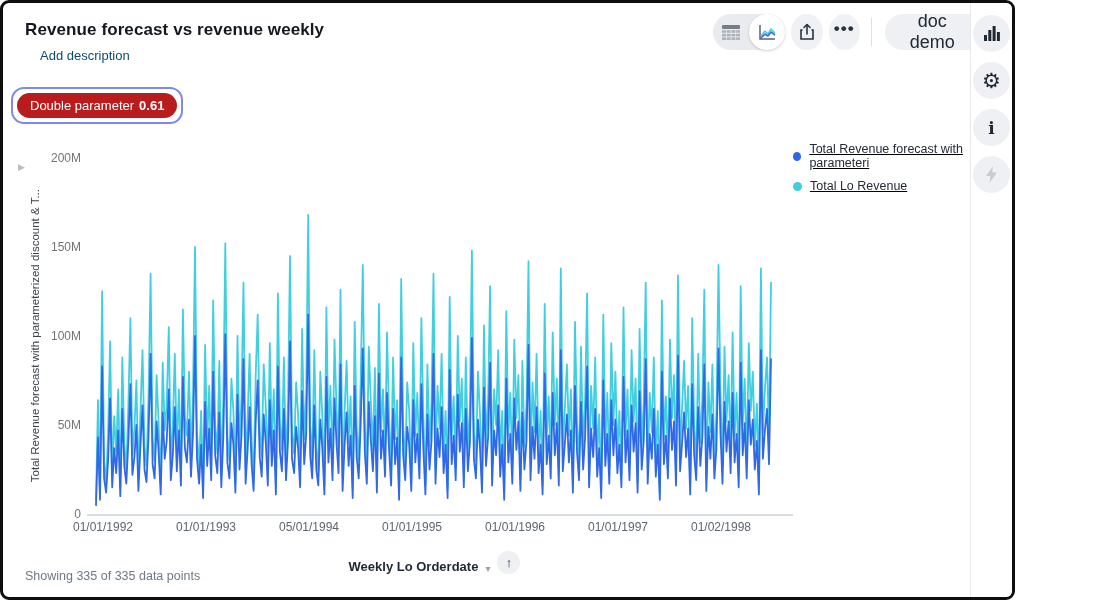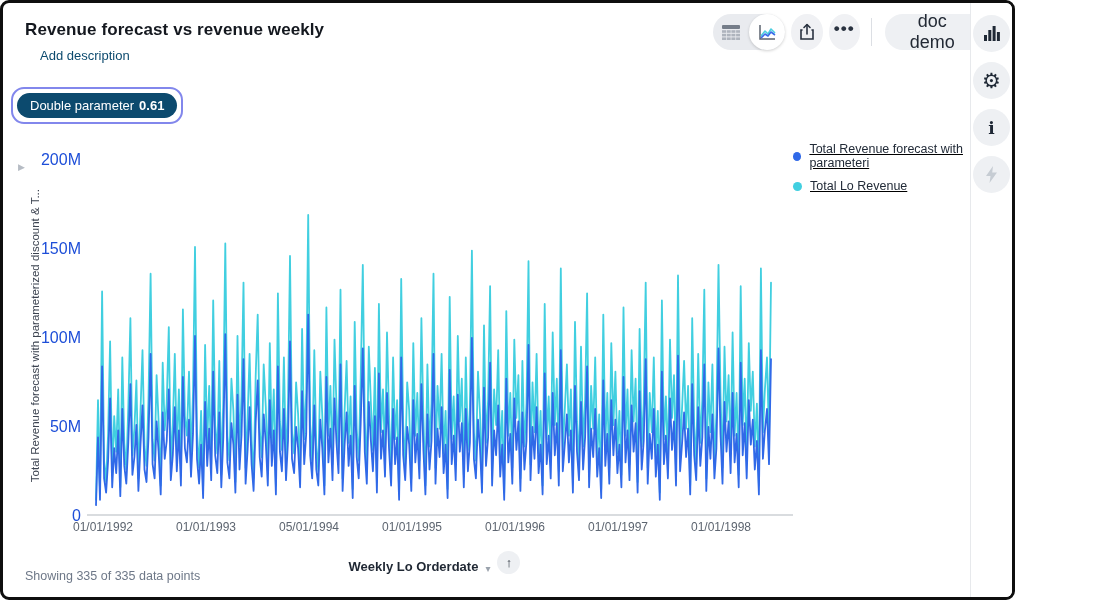--- a/index.html
+++ b/index.html
@@ -5,41 +5,41 @@
   * { margin:0; padding:0; box-sizing:border-box; }
   html,body { background:#ffffff; font-family:"Liberation Sans", sans-serif; }
   .window{
     position:relative; width:1015px; height:600px;
     border:3px solid #0e0e0e; border-radius:9px; background:#ffffff; overflow:hidden;
   }
   .page-title{ position:absolute; left:22px; top:17px; font-size:17px; font-weight:700; color:#14181f; letter-spacing:.1px;}
   .add-desc{ position:absolute; left:37px; top:45px; font-size:13px; color:#0c4a6e; cursor:text;}
   
   .param-ring{ position:absolute; left:8px; top:84px; border:2px solid #8287ec; border-radius:13px; padding:4px; background:#fff; cursor:pointer;}
-  .param-pill{ background:#0c4a6e; color:#fff; border-radius:14px; padding:5px 13px; font-size:13px; display:flex; gap:5px; align-items:center;}
+  .param-pill{ background:#b91c1c; color:#fff; border-radius:14px; padding:5px 13px; font-size:13px; display:flex; gap:5px; align-items:center;}
   .param-pill .val{ font-weight:700; }
   
   .toolbar{ position:absolute; left:710px; top:11px; display:flex; align-items:center; gap:6px;}
   .seg{ width:74px; height:36px; background:#e9ebef; border-radius:18px; display:flex; align-items:center;}
   .seg-btn{ width:36px; height:36px; border-radius:50%; display:flex; align-items:center; justify-content:center; cursor:pointer;}
   .seg-btn.active{ background:#ffffff; box-shadow:0 1px 3px rgba(0,0,0,.18);}
   .circ-btn{ width:36px; height:36px; border-radius:50%; background:#f0f1f4; display:flex; align-items:center; justify-content:center; cursor:pointer; color:#2a3340;}
   .tb-divider{ width:1px; height:28px; background:#dcdfe4; margin:0 5px;}
   .doc-pin{ display:flex; height:36px; margin-left:2px;}
   .doc-btn{ background:#eef0f3; border:none; border-radius:18px 0 0 18px; padding:0 14px 0 18px; font-size:18px; color:#222934; display:flex; align-items:center; gap:8px; cursor:pointer; font-family:inherit;}
   .pin-btn{ border:none; border-radius:0 18px 18px 0; padding:0 17px; font-size:14px; color:#fff; cursor:pointer; font-family:inherit;}
   .dots{ font-size:17px; font-weight:700; letter-spacing:1px; color:#2a3340; line-height:10px; padding-bottom:6px;}
   
   .sidebar{ position:absolute; top:0; right:0; bottom:0; width:42px; background:#fff; border-left:1px solid #e7e9ec; display:flex; flex-direction:column; align-items:center; padding-top:12px; gap:10px;}
   .side-btn{ width:37px; height:37px; border-radius:50%; background:#eef0f3; display:flex; align-items:center; justify-content:center; cursor:pointer;}
   .gear-glyph{ font-size:21px; color:#1f2835; line-height:1;}
   .info-glyph{ font-family:"DejaVu Serif", serif; font-weight:700; font-size:17px; color:#1f2835;}
   
   .expander{ position:absolute; left:15px; top:159px; font-size:9px; color:#b6bcc4; cursor:pointer;}
-  .ytick{ position:absolute; left:28px; width:50px; text-align:right; font-size:16px; color:#1d4ed8;}
+  .ytick{ position:absolute; left:28px; width:50px; text-align:right; font-size:12px; color:#737373;}
   .ylabel-box{ position:absolute; left:24px; top:155px; height:356px; width:16px; display:flex; align-items:center; justify-content:center;}
   .ylabel{ writing-mode:vertical-rl; transform:rotate(180deg); font-size:11.5px; color:#3c4350; white-space:nowrap;}
   .plot-svg{ position:absolute; left:88px; top:155px;}
   .baseline{ position:absolute; left:84px; top:511px; width:706px; height:2px; background:#d9dcdf;}
   .xtick{ position:absolute; top:517px; width:104px; text-align:center; font-size:12px; color:#5d6570;}
   
   .legend{ position:absolute; left:790px; top:139px; display:flex; flex-direction:column; gap:9px;text-decoration:underline;}
   .legend-row{ display:flex; align-items:center; gap:8px; cursor:pointer;}
   .legend-dot{ width:9px; height:9px; border-radius:50%;}
   .legend-label{ font-size:12.5px; color:#222b38;}
@@ -155,21 +155,21 @@
       <polyline points="5.0,347.1 7.0,279.5 9.0,341.8 11.1,208.3 13.1,320.4 15.1,334.6 17.1,302.6 19.1,240.3 21.2,329.3 23.2,290.1 25.2,315.1 27.2,272.3 29.3,338.2 31.3,251.0 33.3,307.9 35.3,325.7 37.3,284.8 39.4,226.1 41.4,316.8 43.4,299.0 45.4,267.0 47.4,332.9 49.5,286.6 51.5,247.4 53.5,311.5 55.5,324.0 57.5,279.5 59.6,195.8 61.6,306.2 63.6,320.4 65.6,263.4 67.6,293.7 69.7,336.4 71.7,254.5 73.7,300.8 75.7,283.0 77.8,231.4 79.8,322.2 81.8,297.3 83.8,249.2 85.8,313.3 87.9,272.3 89.9,327.5 91.9,218.9 93.9,290.1 95.9,304.4 98.0,261.7 100.0,318.6 102.0,275.9 104.0,178.0 106.0,300.8 108.1,325.7 110.1,286.6 112.1,340.0 114.1,243.9 116.2,307.9 118.2,270.6 120.2,322.2 122.2,213.6 124.2,297.3 126.3,315.1 128.3,254.5 130.3,329.3 132.3,279.5 134.3,176.2 136.4,304.4 138.4,320.4 140.4,265.2 142.4,286.6 144.4,334.6 146.5,236.7 148.5,311.5 150.5,277.7 152.5,201.1 154.6,325.7 156.6,291.9 158.6,249.2 160.6,306.2 162.6,332.9 164.7,263.4 166.7,222.5 168.7,299.0 170.7,318.6 172.7,256.3 174.8,284.8 176.8,327.5 178.8,242.1 180.8,307.9 182.8,272.3 184.9,336.4 186.9,208.3 188.9,293.7 190.9,313.3 192.9,251.0 195.0,322.2 197.0,283.0 199.0,183.3 201.0,300.8 203.1,315.1 205.1,268.8 207.1,290.1 209.1,329.3 211.1,233.2 213.2,306.2 215.2,275.9 217.2,156.6 219.2,297.3 221.2,320.4 223.3,247.4 225.3,311.5 227.3,327.5 229.3,261.7 231.3,290.1 233.4,336.4 235.4,218.9 237.4,304.4 239.4,270.6 241.5,322.2 243.5,240.3 245.5,284.8 247.5,315.1 249.5,206.5 251.6,332.9 253.6,286.6 255.6,254.5 257.6,307.9 259.6,277.7 261.7,340.0 263.7,227.8 265.7,299.0 267.7,320.4 269.7,265.2 271.8,190.5 273.8,293.7 275.8,325.7 277.8,243.9 279.9,283.0 281.9,313.3 283.9,258.1 285.9,334.6 287.9,215.4 290.0,300.8 292.0,272.3 294.0,318.6 296.0,235.0 298.0,290.1 300.1,327.5 302.1,251.0 304.1,306.2 306.1,279.5 308.1,341.8 310.2,199.4 312.2,297.3 314.2,322.2 316.2,268.8 318.2,286.6 320.3,332.9 322.3,242.1 324.3,304.4 326.3,275.9 328.4,320.4 330.4,226.1 332.4,291.9 334.4,336.4 336.4,256.3 338.5,311.5 340.5,283.0 342.5,195.8 344.5,325.7 346.5,270.6 348.6,299.0 350.6,249.2 352.6,315.1 354.6,286.6 356.6,340.0 358.7,211.8 360.7,306.2 362.7,277.7 364.7,322.2 366.8,236.7 368.8,293.7 370.8,265.2 372.8,329.3 374.8,251.0 376.9,313.3 378.9,284.8 380.9,179.8 382.9,300.8 384.9,320.4 387.0,261.7 389.0,290.1 391.0,334.6 393.0,229.6 395.0,307.9 397.1,279.5 399.1,204.7 401.1,327.5 403.1,272.3 405.1,297.3 407.2,247.4 409.2,318.6 411.2,286.6 413.2,341.8 415.3,220.7 417.3,304.4 419.3,275.9 421.3,325.7 423.3,240.3 425.4,291.9 427.4,263.4 429.4,332.9 431.4,254.5 433.4,311.5 435.5,283.0 437.5,186.9 439.5,322.2 441.5,268.8 443.5,300.8 445.6,249.2 447.6,315.1 449.6,286.6 451.6,336.4 453.7,215.4 455.7,306.2 457.7,277.7 459.7,320.4 461.7,235.0 463.8,297.3 465.8,265.2 467.8,327.5 469.8,192.2 471.8,313.3 473.9,284.8 475.9,256.3 477.9,304.4 479.9,272.3 481.9,334.6 484.0,227.8 486.0,293.7 488.0,322.2 490.0,243.9 492.1,311.5 494.1,279.5 496.1,208.3 498.1,329.3 500.1,270.6 502.2,299.0 504.2,251.0 506.2,318.6 508.2,290.1 510.2,340.0 512.3,222.5 514.3,307.9 516.3,275.9 518.3,325.7 520.3,242.1 522.4,297.3 524.4,261.7 526.4,315.1 528.4,286.6 530.4,329.3 532.5,218.9 534.5,304.4 536.5,272.3 538.5,322.2 540.6,247.4 542.6,293.7 544.6,265.2 546.6,334.6 548.6,233.2 550.7,311.5 552.7,283.0 554.7,201.1 556.7,325.7 558.7,275.9 560.8,300.8 562.8,251.0 564.8,318.6 566.8,286.6 568.8,341.8 570.9,213.6 572.9,306.2 574.9,277.7 576.9,320.4 579.0,240.3 581.0,291.9 583.0,263.4 585.0,327.5 587.0,197.6 589.1,313.3 591.1,284.8 593.1,254.5 595.1,299.0 597.1,270.6 599.2,336.4 601.2,226.1 603.2,297.3 605.2,322.2 607.2,249.2 609.3,307.9 611.3,279.5 613.3,206.5 615.3,332.9 617.4,268.8 619.4,300.8 621.4,256.3 623.4,320.4 625.4,290.1 627.5,190.5 629.5,275.9 631.5,325.7 633.5,243.9 635.5,293.7 637.6,263.4 639.6,315.1 641.6,235.0 643.6,304.4 645.6,275.9 647.7,329.3 649.7,204.7 651.7,297.3 653.7,265.2 655.7,320.4 657.8,242.1 659.8,286.6 661.8,261.7 663.8,311.5 665.9,283.0 667.9,336.4 669.9,192.2 671.9,300.8 673.9,272.3 676.0,251.0 678.0,306.2 680.0,201.1" fill="none" stroke="#3069e8" stroke-width="1.8" stroke-linejoin="round" stroke-linecap="round"></polyline>
     </svg>
   <div class="baseline"></div>
 
   <span class="xtick" style="left:48px">01/01/1992</span>
   <span class="xtick" style="left:151px">01/01/1993</span>
   <span class="xtick" style="left:254px">05/01/1994</span>
   <span class="xtick" style="left:357px">01/01/1995</span>
   <span class="xtick" style="left:460px">01/01/1996</span>
   <span class="xtick" style="left:563px">01/01/1997</span>
-  <span class="xtick" style="left:666px">01/01/1998</span>
+  <span class="xtick" style="left:666px">01/02/1998</span>
 
   <div class="legend">
     <div class="legend-row">
       <span class="legend-dot" style="background: rgb(48, 105, 232);"></span>
       <span class="legend-label">Total Revenue forecast with parameteri</span>
     </div>
     <div class="legend-row">
       <span class="legend-dot" style="background: rgb(65, 207, 224);"></span>
       <span class="legend-label">Total Lo Revenue</span>
     </div>

